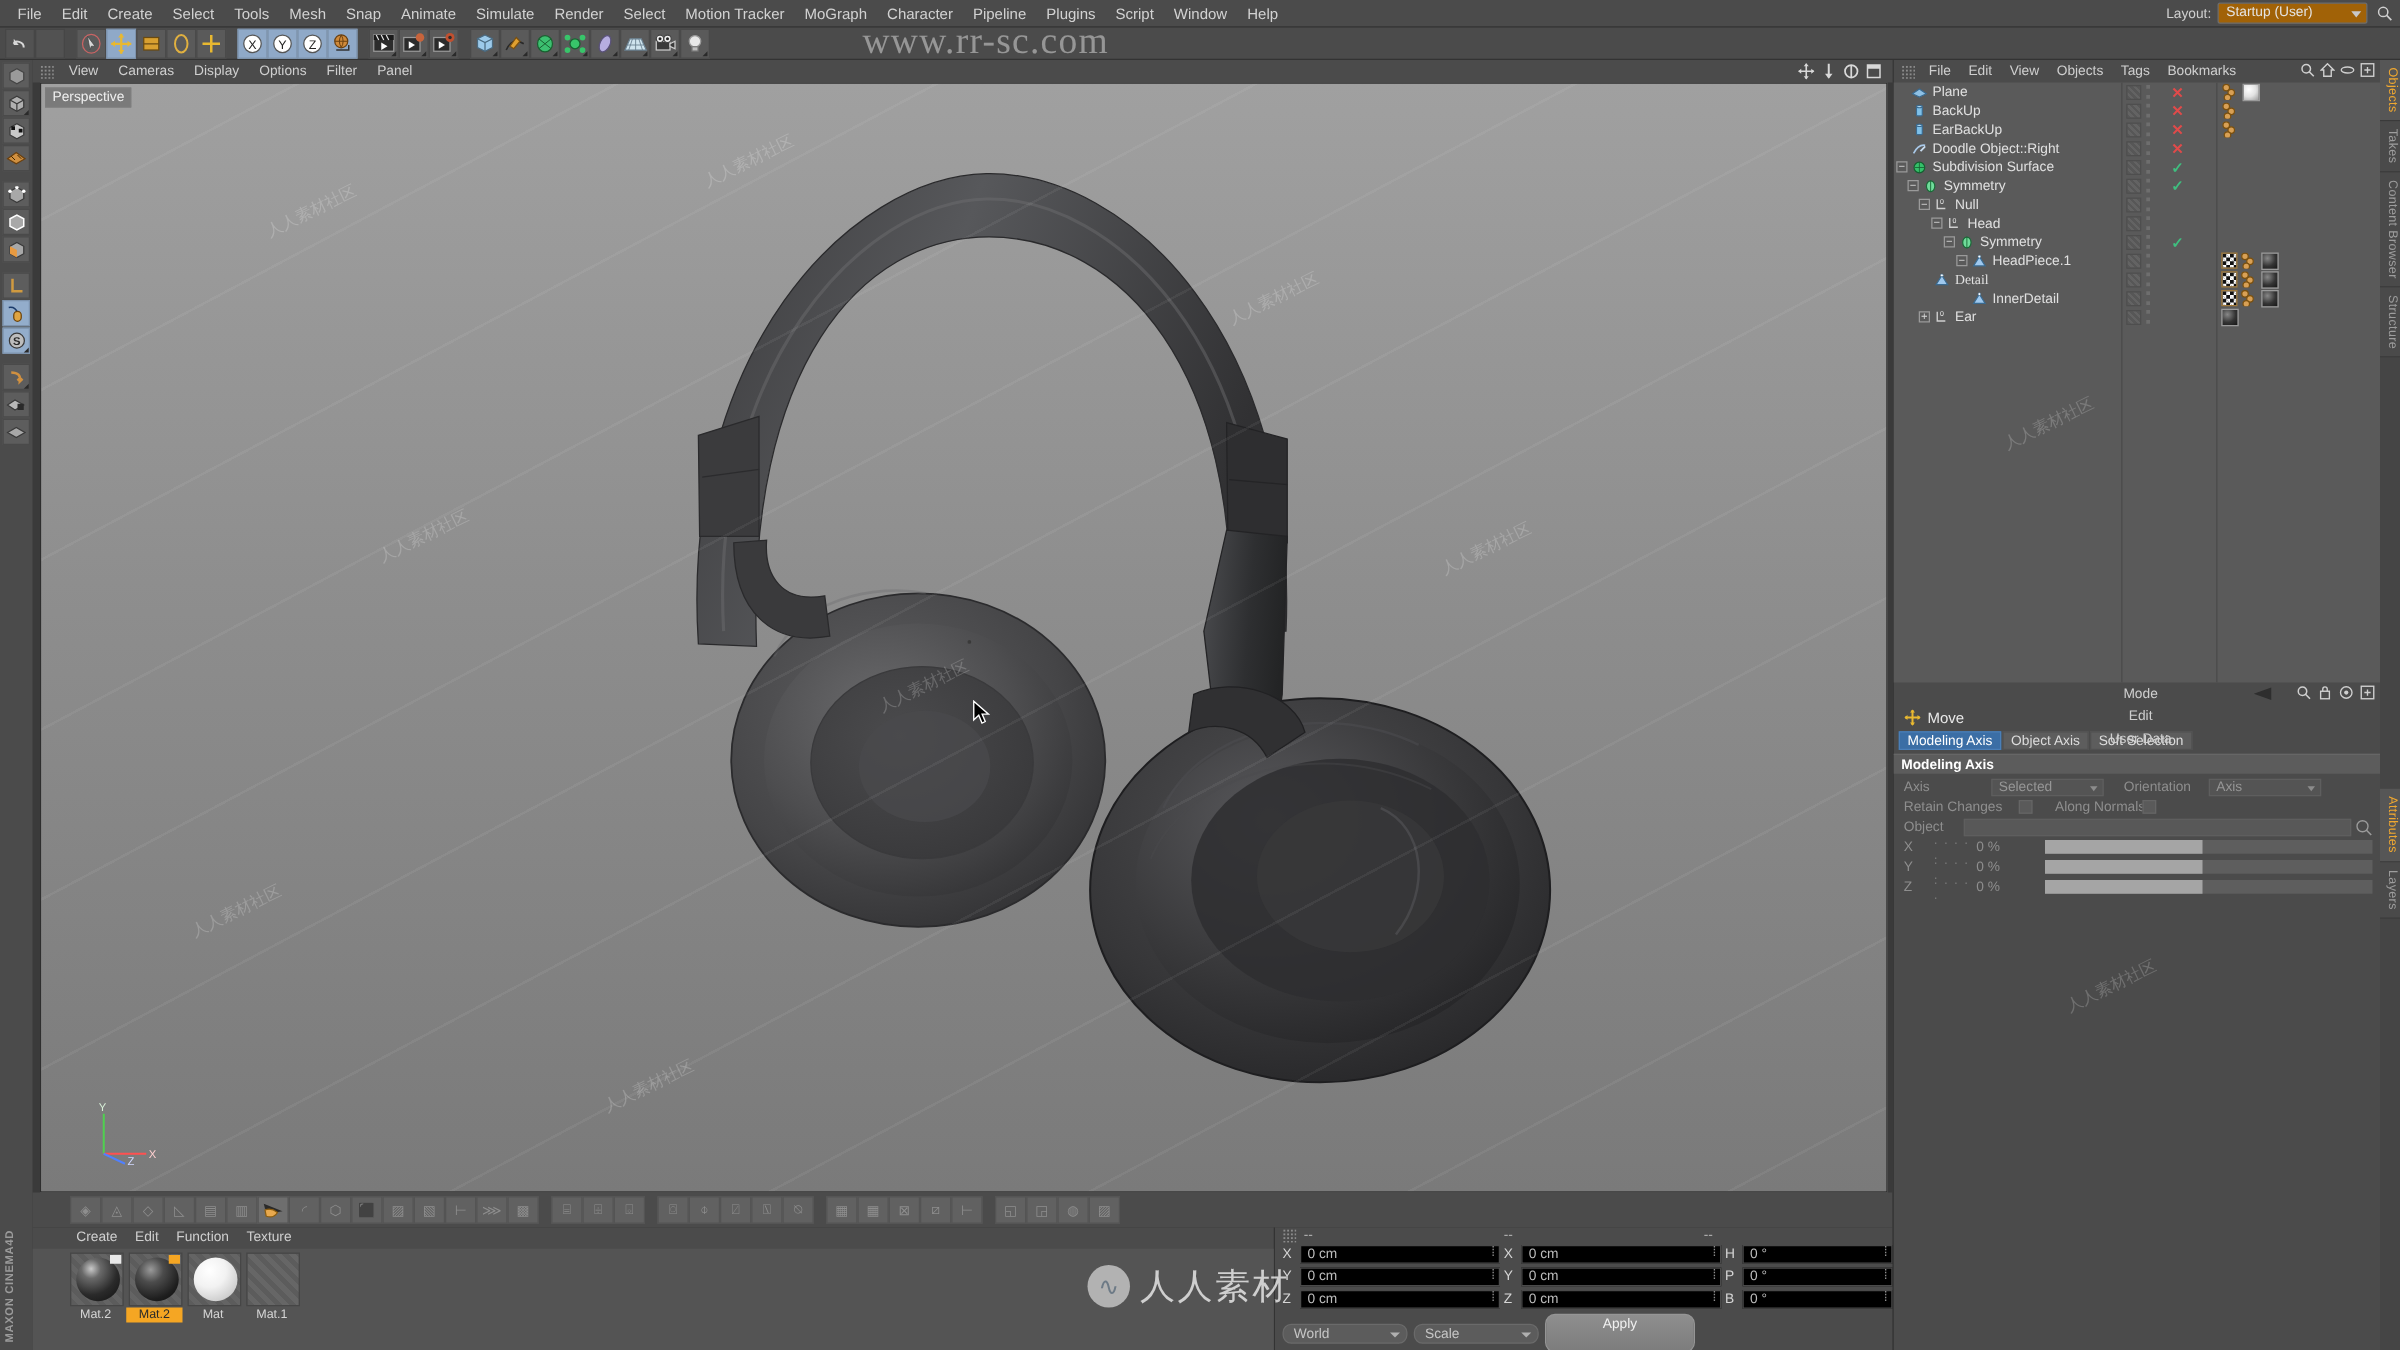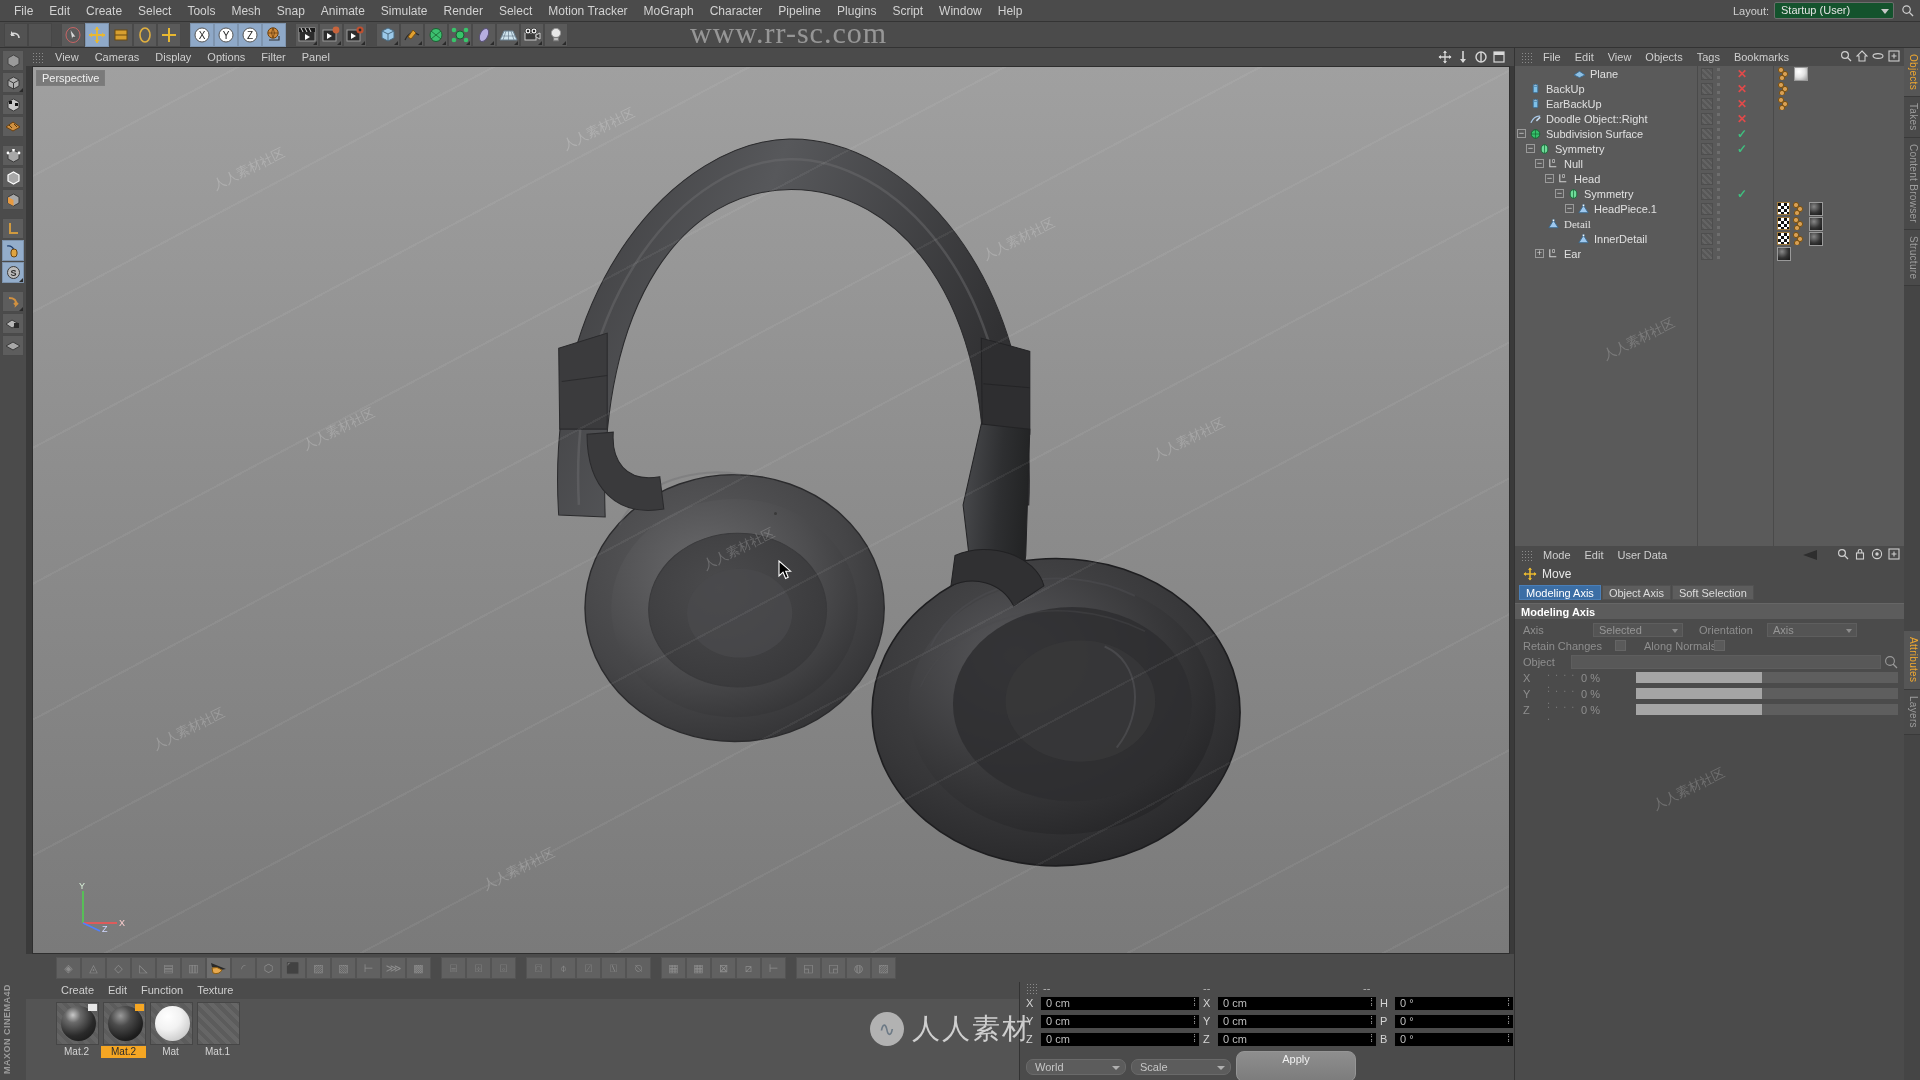--- a/index.html
+++ b/index.html
@@ -28,21 +28,21 @@
   
   .menubar {
     height:22px; background:#4b4b4b; display:flex; align-items:center;
     padding-left:6px; flex:0 0 22px; position:relative;
     border-bottom:1px solid #343434;
   }
   .menubar .mi { padding:0 8px; font-size:12px; color:#d2d2d2; line-height:22px; cursor:default; }
   .layout-box { position:absolute; right:26px; top:2px; display:flex; align-items:center; gap:5px; }
   .layout-lbl { font-size:11px; color:#d0d0d0; }
   .layout-sel {
-    width:120px; height:17px; background:#14532d; border:1px solid #6d6d6d;
+    width:120px; height:17px; background:#a16207; border:1px solid #6d6d6d;
     border-radius:2px; font-size:11px; color:#e4e4e4; padding:0 14px 0 6px;
     line-height:15px; position:relative;
   }
   .layout-sel:after {
     content:""; position:absolute; right:4px; top:6px;
     border-left:4px solid transparent; border-right:4px solid transparent;
     border-top:5px solid #c8c8c8;
   }
   .layout-mag { position:absolute; right:6px; top:4px; width:13px; height:13px; }
 
@@ -219,21 +219,21 @@
       linear-gradient(45deg,#fff 25%,transparent 25%,transparent 75%,#fff 75%),
       linear-gradient(45deg,#fff 25%,#111 25%,#111 75%,#fff 75%);
     background-size:6px 6px; background-position:0 0,3px 3px;
   }
   .tag-chain { width:15px;height:13px; }
   .tag-mat { width:14px;height:14px;border:1px solid #9a9a9a;
     background:radial-gradient(circle at 33% 30%, #888 0%, #343434 55%, #151515 100%);}
   .tag-mat.white {background:radial-gradient(circle at 33% 30%, #fff 0%, #e2e2e2 50%, #9a9a9a 100%);}
 
   .attrmgr { flex:1; display:flex; flex-direction:column; }
-  .at-menu { height:18px; display:flex; align-items:center; padding-left:6px; position:relative;}
+  .at-menu { height:18px; display:flex; align-items:center; padding-left:6px; position:relative;flex-direction:column;}
   .at-menu .grip { width:11px;height:11px;margin-right:4px;}
   .at-menu .mi { padding:0 7px; font-size:11px; color:#cfcfcf; line-height:18px;}
   .at-icons { position:absolute; right:4px; top:2px; display:flex; gap:5px; align-items:center;}
   .at-back { position:absolute; right:86px; top:3px; }
 
   .at-mode { height:20px; display:flex; align-items:center; padding-left:8px; gap:5px; }
   .at-mode .lbl { font-size:12px; color:#e8e8e8; }
 
   .at-tabs { height:17px; display:flex; padding-left:4px; gap:1px; align-items:center;}
   .at-tab { height:15px; padding:0 6px; font-size:11px; line-height:14px; color:#dcdcdc;
@@ -869,21 +869,21 @@
               <path d="M6 3.5 L6 8.5 M3.5 6 L8.5 6" stroke="#cfcfcf" stroke-width="1.1"></path>
             </svg>
           </div>
         </div>
 
         <div class="om-tree">
           <div class="tcol-divider"></div>
           <div class="tcol2-divider"></div>
 
           <div class="tree-row">
-            <div class="tw-name" style="padding-left:14px;margin-left:44px;">
+            <div class="tw-name" style="padding-left:14px;">
               <svg class="tree-ico" viewBox="0 0 14 12">
                 <path d="M1 7 L7 3 L13 7 L7 10 Z" fill="#8ec0e4" stroke="#3a6a90"></path>
               </svg>
               <span>Plane</span>
             </div>
             <div class="vis-dots">
               <div class="vdot"></div>
               <div class="vdot2">
                   <i></i>
                   <i></i>

